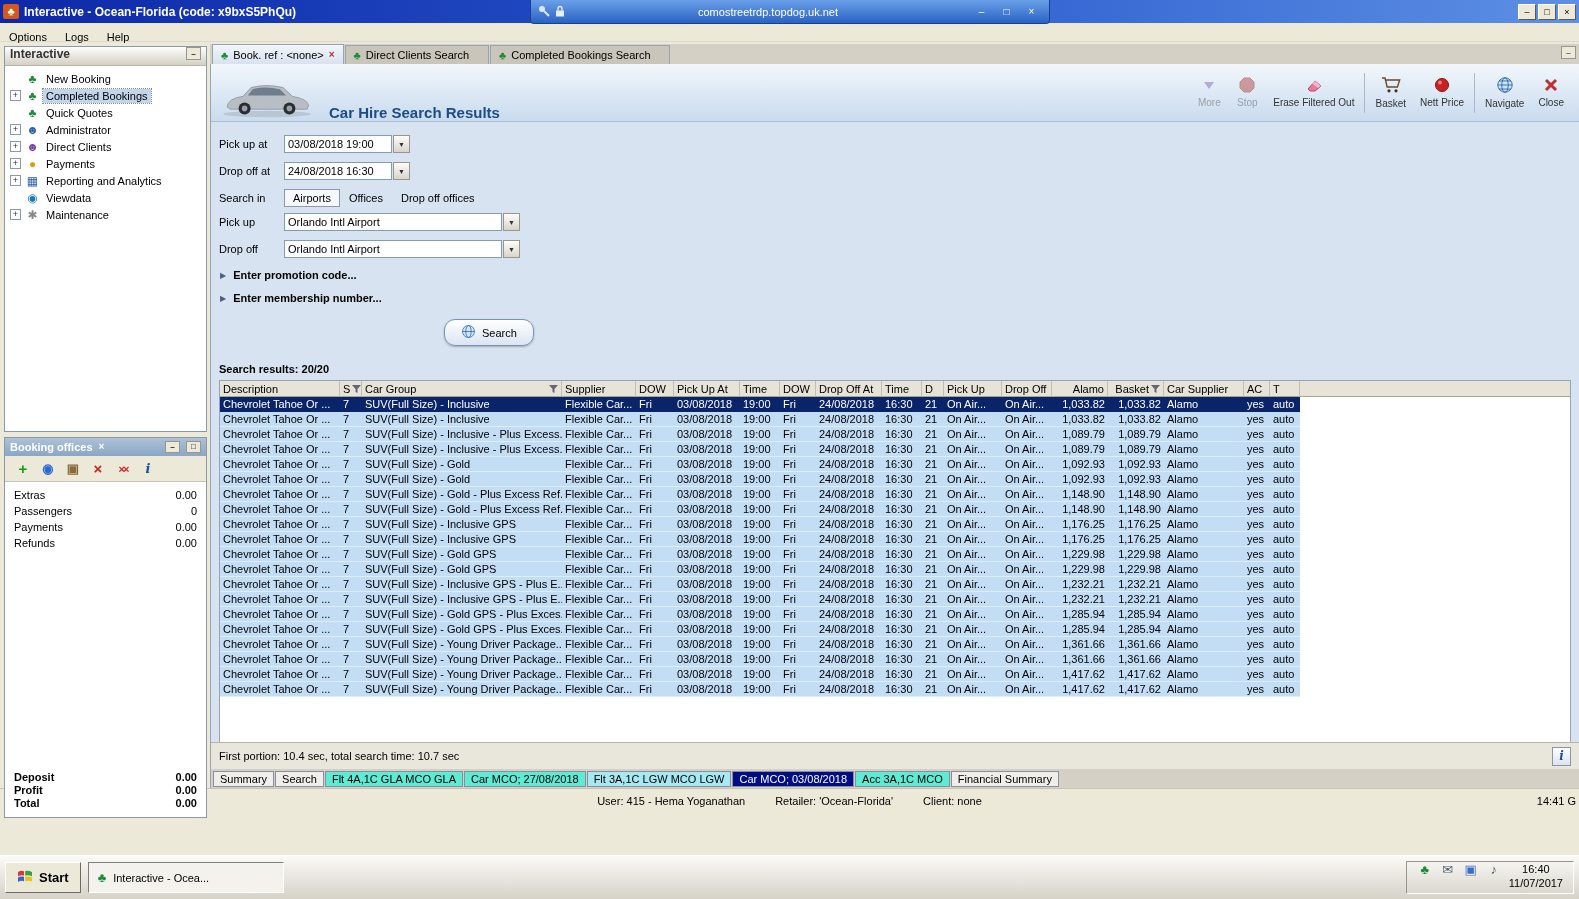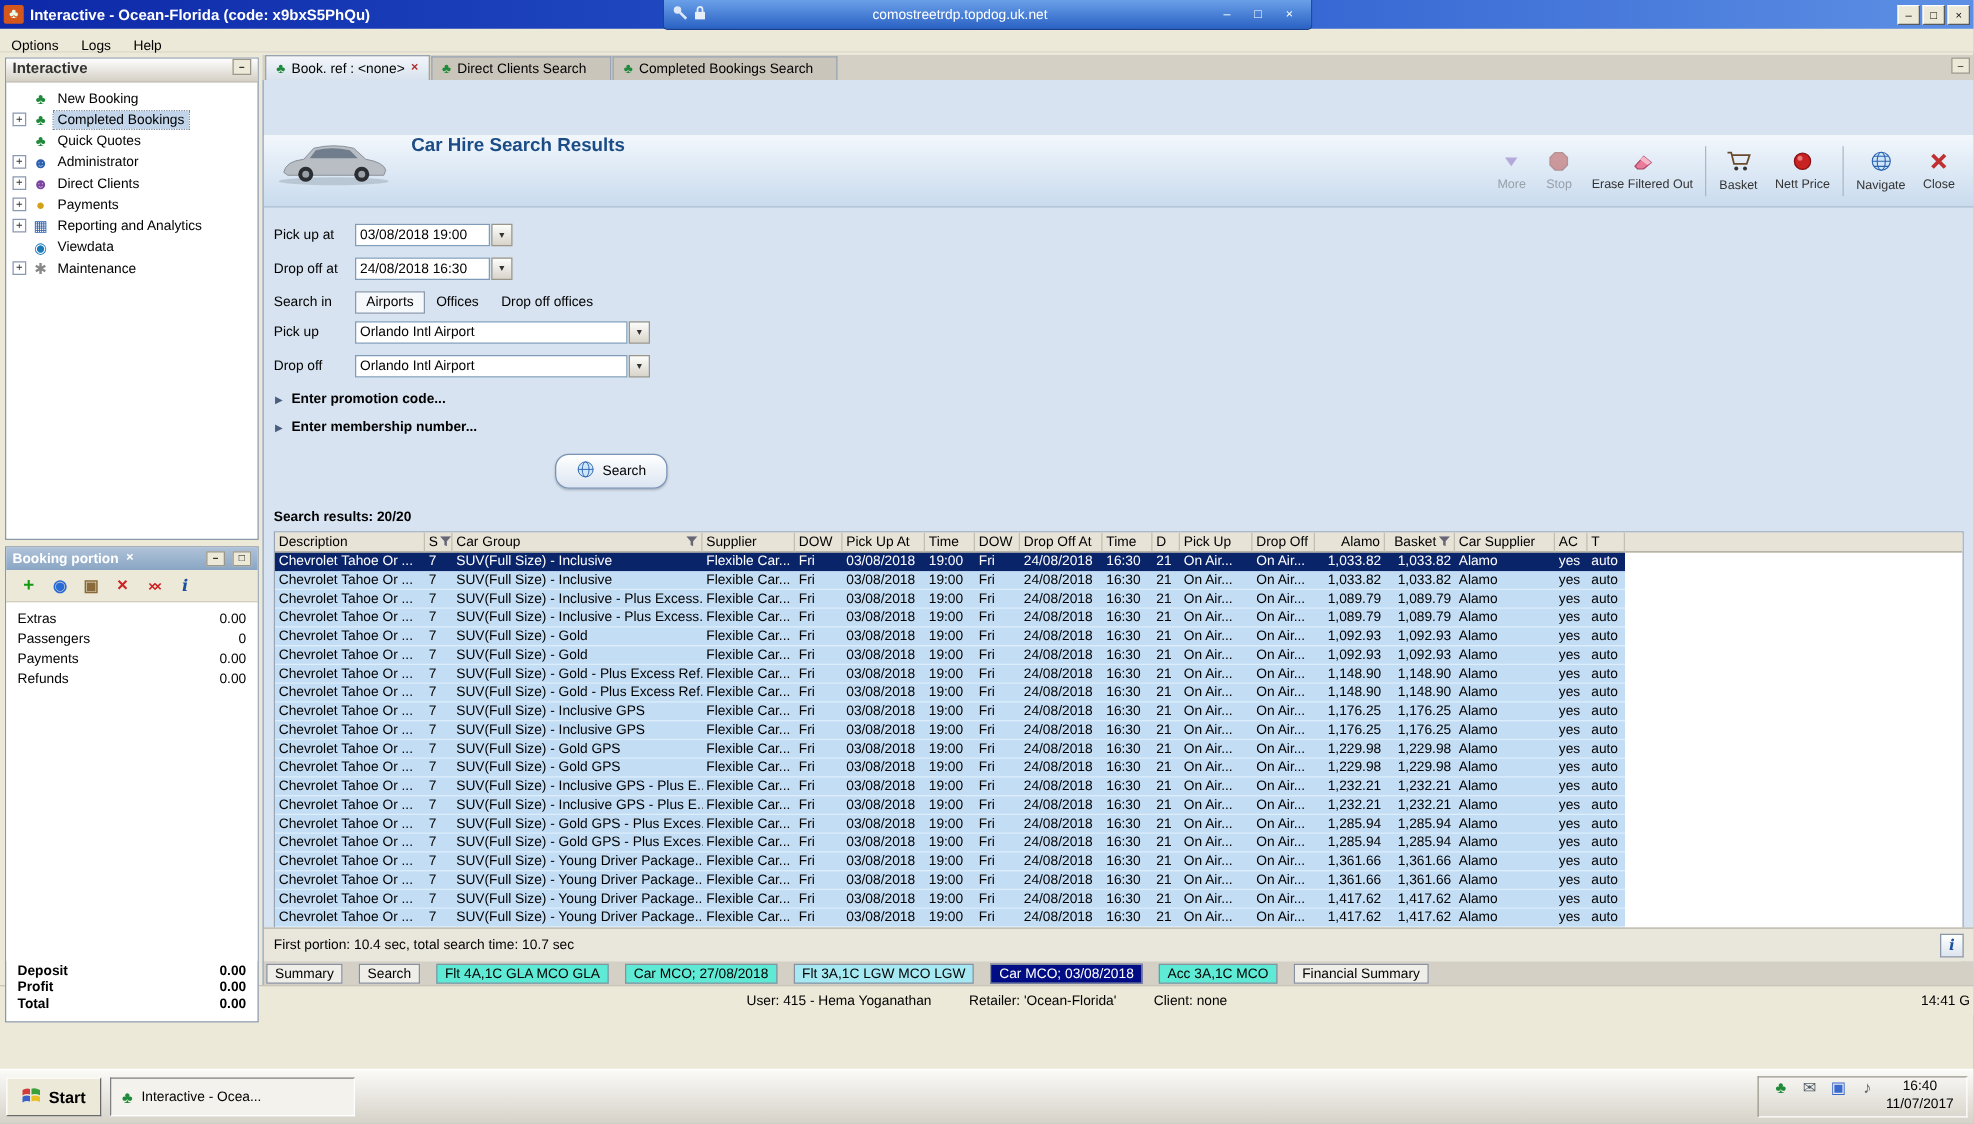--- a/index.html
+++ b/index.html
@@ -86,21 +86,21 @@
     background:#c9c5bb;margin-right:1px;gap:5px;cursor:pointer;white-space:nowrap;}
   .mtab.active{background:linear-gradient(#f2f6fa,#d8e2ee);height:20px;}
   .mtab .palm-g{color:#1f8a3a;font-size:11px;}
   .mtab .tab-close{color:#b03030;font-weight:bold;font-size:10px;background:none;border:none;padding:0;}
   .main-min{position:absolute;right:3px;top:2px;}
   .content{position:absolute;top:20px;left:0;right:0;bottom:0;background:#d7e3f0;
     border-left:1px solid #98a4b4;overflow:hidden;}
 
   
   .hdr-band{height:58px;background:linear-gradient(#f2f7fc,#c9dbee);border-bottom:1px solid #aabdd2;
-    display:flex;align-items:flex-start;padding:0 8px;margin-top:44px;}
+    display:flex;align-items:flex-end;padding:0 8px;}
   .hdr-title{font-size:15px;font-weight:bold;color:#1b4c86;margin-left:14px;flex:1;white-space:nowrap;}
   .tools{display:flex;align-items:center;height:100%;}
   .tool{display:flex;flex-direction:column;align-items:center;justify-content:center;padding:0 7px;
     font-size:10px;color:#333;min-width:38px;gap:2px;background:none;border:none;}
   .tool.disabled{color:#98a0aa;cursor:default;}
   .tool.disabled svg{opacity:.45;}
   .tool-sep{width:1px;height:40px;background:#aab8c8;margin:0 3px;}
 
   
   .form{padding:13px 0 0 8px;}
@@ -140,21 +140,21 @@
   .c-basket{width:56px;text-align:right;justify-content:flex-end;} .c-carsup{width:80px;}
   .c-ac{width:26px;} .c-t{width:30px;}
 
   
   .status-line{position:absolute;left:0;right:0;bottom:19px;height:27px;background:#e9e6dc;
     border-top:1px solid #b8b4a8;display:flex;align-items:center;padding:0 8px;}
   .info-btn{margin-left:auto;width:19px;height:19px;border:1px solid #8a96a8;
     background:linear-gradient(#fff,#dce4ee);color:#1a50a0;font-family:"DejaVu Serif",serif;
     font-style:italic;font-weight:bold;font-size:12px;line-height:15px;}
   .bottom-tabs{position:absolute;left:0;right:0;bottom:0;height:19px;background:#d4d0c6;
-    display:flex;align-items:center;padding-left:2px;gap:13px;}
+    display:flex;align-items:center;padding-left:2px;gap:1px;}
   .btab{border:1px solid #8890a0;padding:1px 6px;background:#f0eee8;height:16px;line-height:12px;
     white-space:nowrap;cursor:pointer;}
   .btab.green{background:#5eead4;}
   .btab.cyan{background:#a6e9f2;}
   .btab.navy{background:#000d85;color:#fff;}
 
   
   .user-bar{position:absolute;left:0;right:0;top:788px;height:24px;background:#ece9d8;
     border-top:1px solid #c8c4b8;display:flex;align-items:center;justify-content:center;gap:30px;z-index:1;}
   .user-bar .time{position:absolute;right:3px;}
@@ -265,21 +265,21 @@
         <div class="tree-item">
         <span class="expander">+</span>
         <span class="ti maintenance"></span>
         <span class="ti-label">Maintenance</span>
       </div>
       </div>
   </div>
 
   <div class="bk-panel">
     <div class="bk-title">
-      <span>Booking portion</span>
+      <span>Booking offices</span>
       <button class="bk-close">×</button>
       <span class="spacer"></span>
       <button class="mini-btn">–</button>
       <button class="mini-btn">□</button>
     </div>
     <div class="bk-toolbar">
       <button class="bk-tool bkt-add"></button>
       <button class="bk-tool bkt-globe"></button>
       <button class="bk-tool bkt-basket"></button>
       <button class="bk-tool bkt-del"></button>

